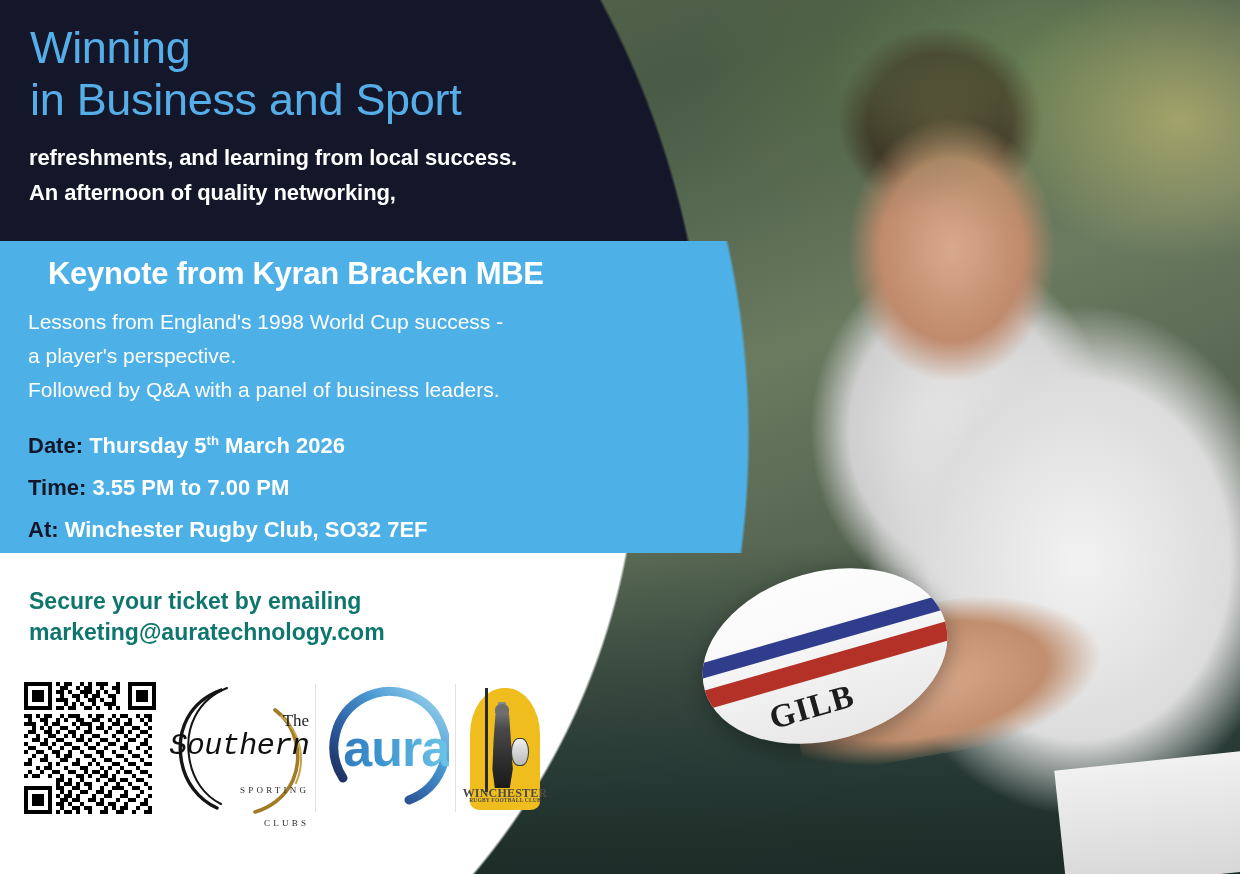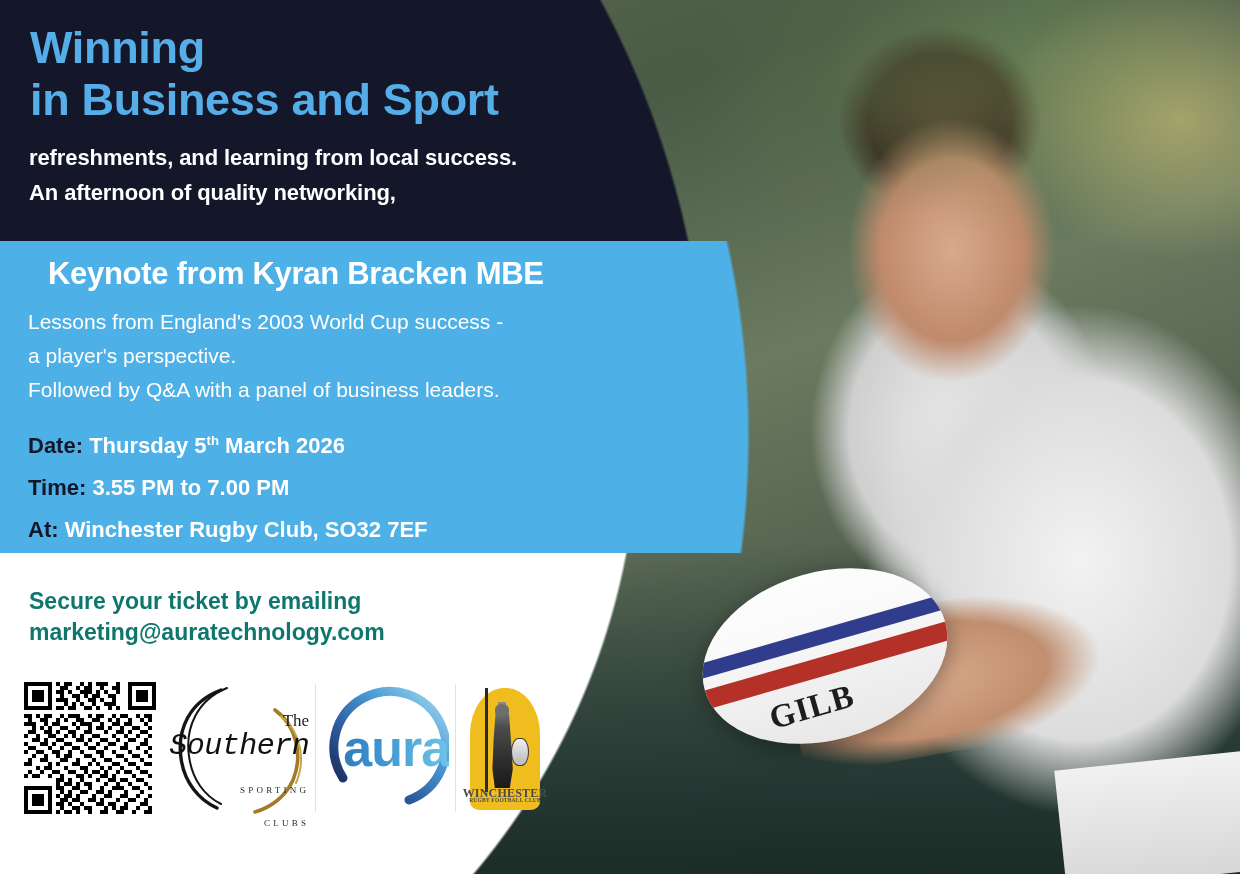--- a/index.html
+++ b/index.html
@@ -85,21 +85,21 @@
     background:#ffffff;
     -webkit-mask-image:radial-gradient(ellipse 700px 700px at -60px -130px,#000 0 99.6%,rgba(0,0,0,0) 100%);
     mask-image:radial-gradient(ellipse 700px 700px at -60px -130px,#000 0 99.6%,rgba(0,0,0,0) 100%);
   }
 
   
   .content{position:absolute;inset:0;}
 
   .headline{
     position:absolute;left:30px;top:22px;
-    color:#56aee8;font-size:45px;font-weight:bold;line-height:1.16;
+    color:#56aee8;font-size:45px;font-weight:normal;line-height:1.16;
     letter-spacing:-.3px;
   }
   .subhead{
     position:absolute;left:29px;top:140px;
     color:#ffffff;font-size:22px;font-weight:bold;line-height:1.6;
     letter-spacing:-.1px;
   }
 
   .keynote{
     position:absolute;left:28px;top:256px;
@@ -222,21 +222,21 @@
     </div>
 
     <div class="subhead">
       <div>refreshments, and learning from local success.</div>
       <div>An afternoon of quality networking,</div>
     </div>
 
     <div class="keynote">Keynote from Kyran Bracken MBE</div>
 
     <div class="keynote-sub">
-      <div>Lessons from England's 2003 World Cup success -</div>
+      <div>Lessons from England's 1998 World Cup success -</div>
       <div>a player's perspective.</div>
       <div>Followed by Q&amp;A with a panel of business leaders.</div>
     </div>
 
     <div class="details">
       <div>
         <span class="lbl">Date:</span>
         <span class="val"><span>Thursday 5</span><sup>th</sup><span> March 2026</span></span>
       </div>
       <div>

